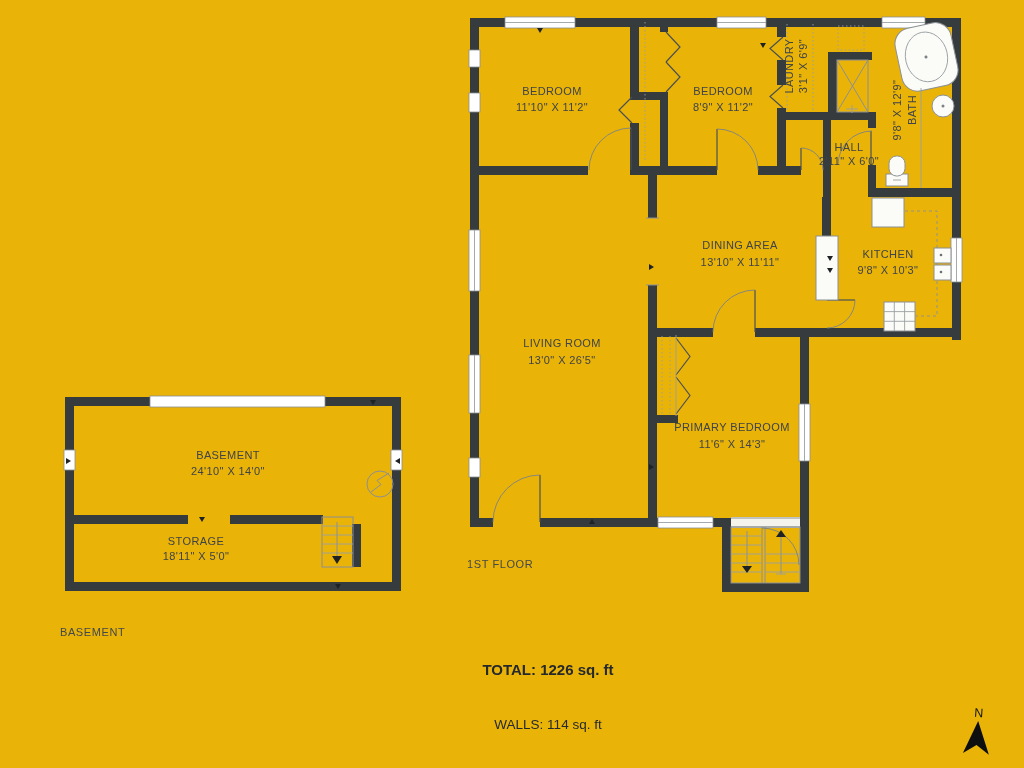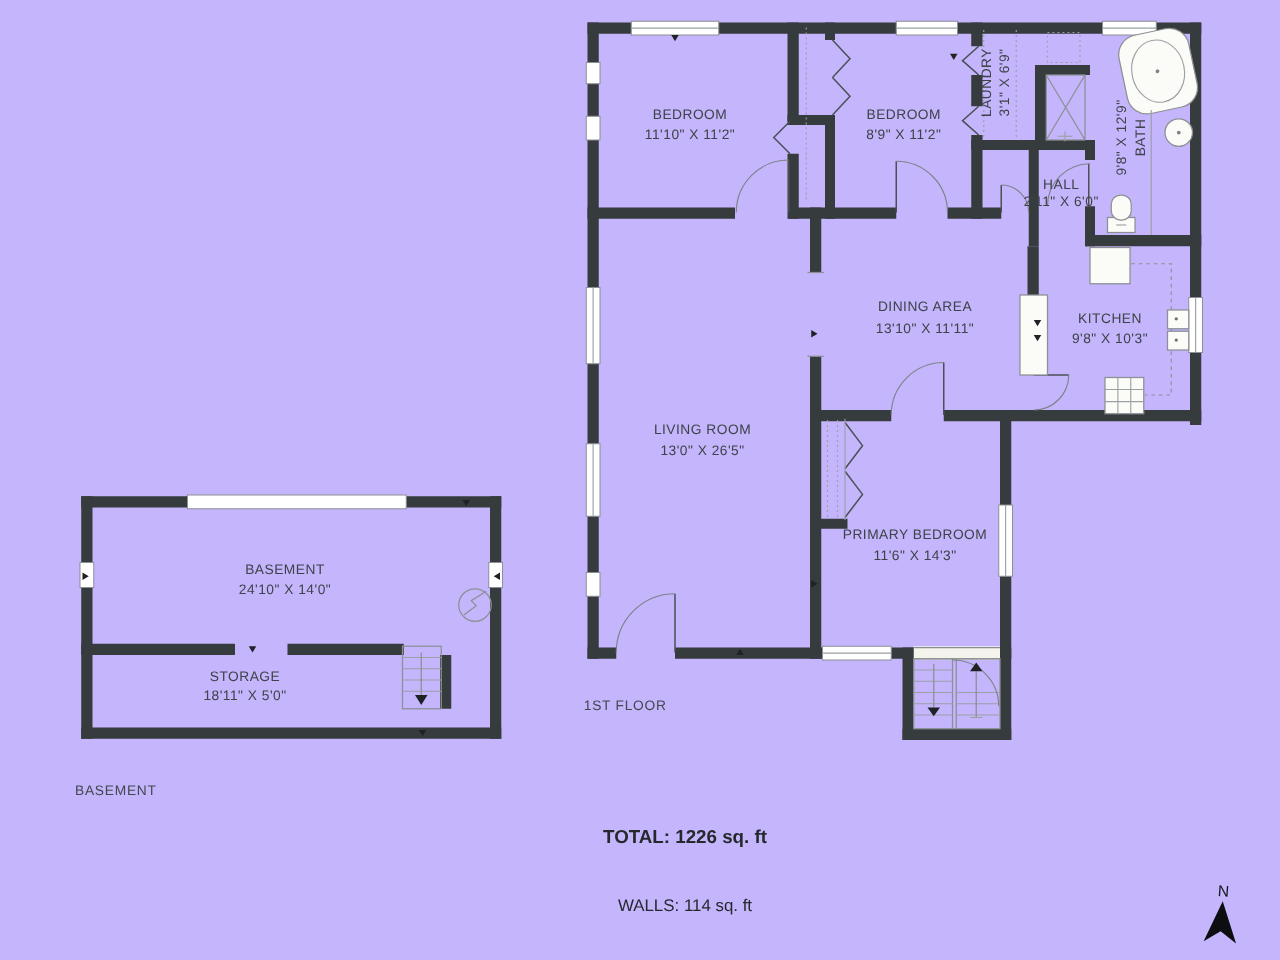--- a/index.html
+++ b/index.html
@@ -1,16 +1,16 @@
 <!DOCTYPE html>
 <html><head>
 <meta charset="utf-8">
 <style>
   html,body{margin:0;padding:0;}
-  .screen{position:relative;width:1024px;height:768px;background:#c4b5fd;overflow:hidden;
+  .screen{position:relative;width:1024px;height:768px;background:#eab308;overflow:hidden;
           font-family:"Liberation Sans",sans-serif;}
   svg text{font-family:"Liberation Sans",sans-serif;}
   .wall{fill:#363b3d;}
   .win{fill:#ffffff;stroke:#8b9094;stroke-width:0.8;}
   .thin{stroke:#8b9094;stroke-width:1;fill:none;}
   .thin2{stroke:#9aa0a3;stroke-width:0.9;fill:none;}
   .door{stroke:#4a5054;stroke-width:1.2;fill:none;}
   .arc{stroke:#7c8286;stroke-width:0.9;fill:none;}
   .dash{stroke:#8b9094;stroke-width:0.9;fill:none;stroke-dasharray:3 3;}
   .rod{stroke:#9aa0a3;stroke-width:0.9;fill:none;stroke-dasharray:1.5 2.5;}

